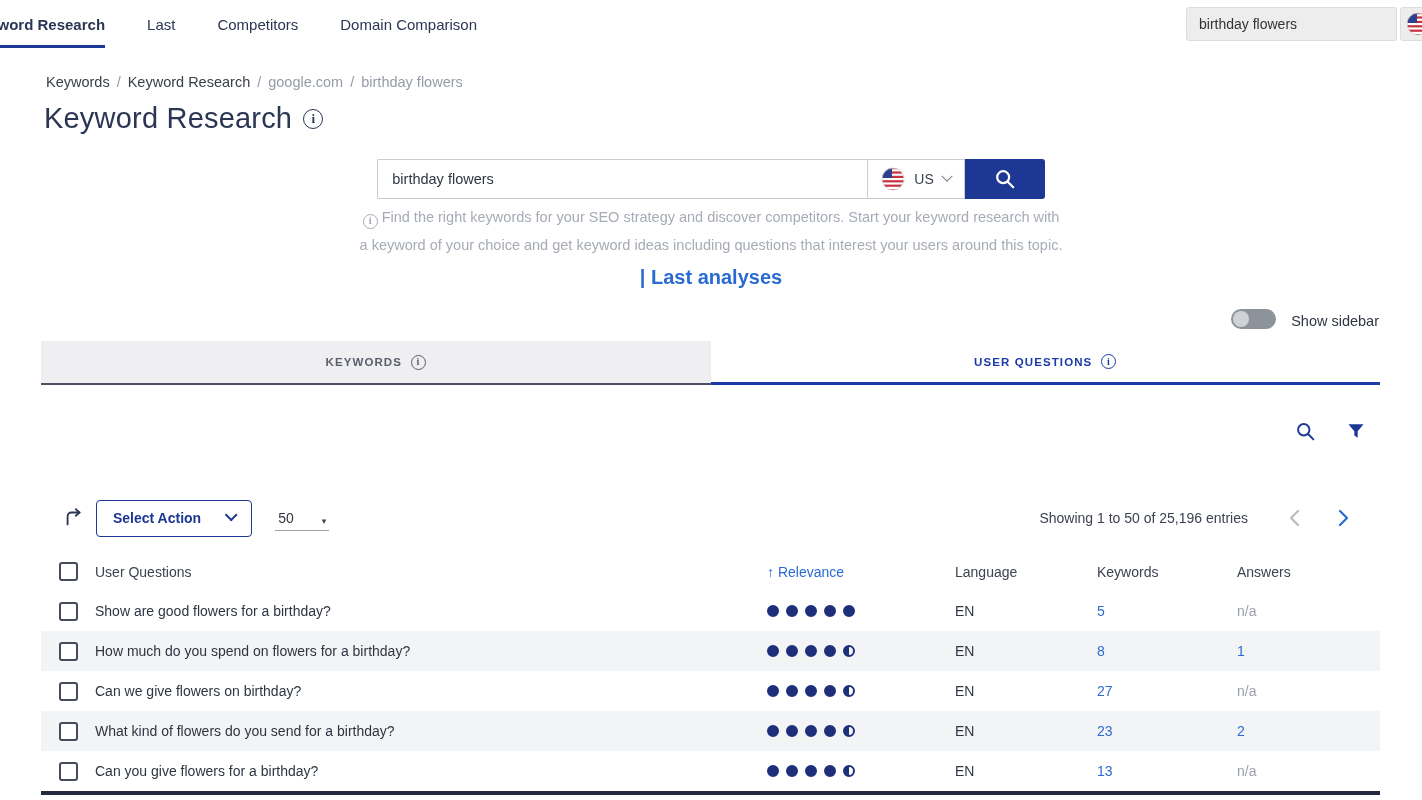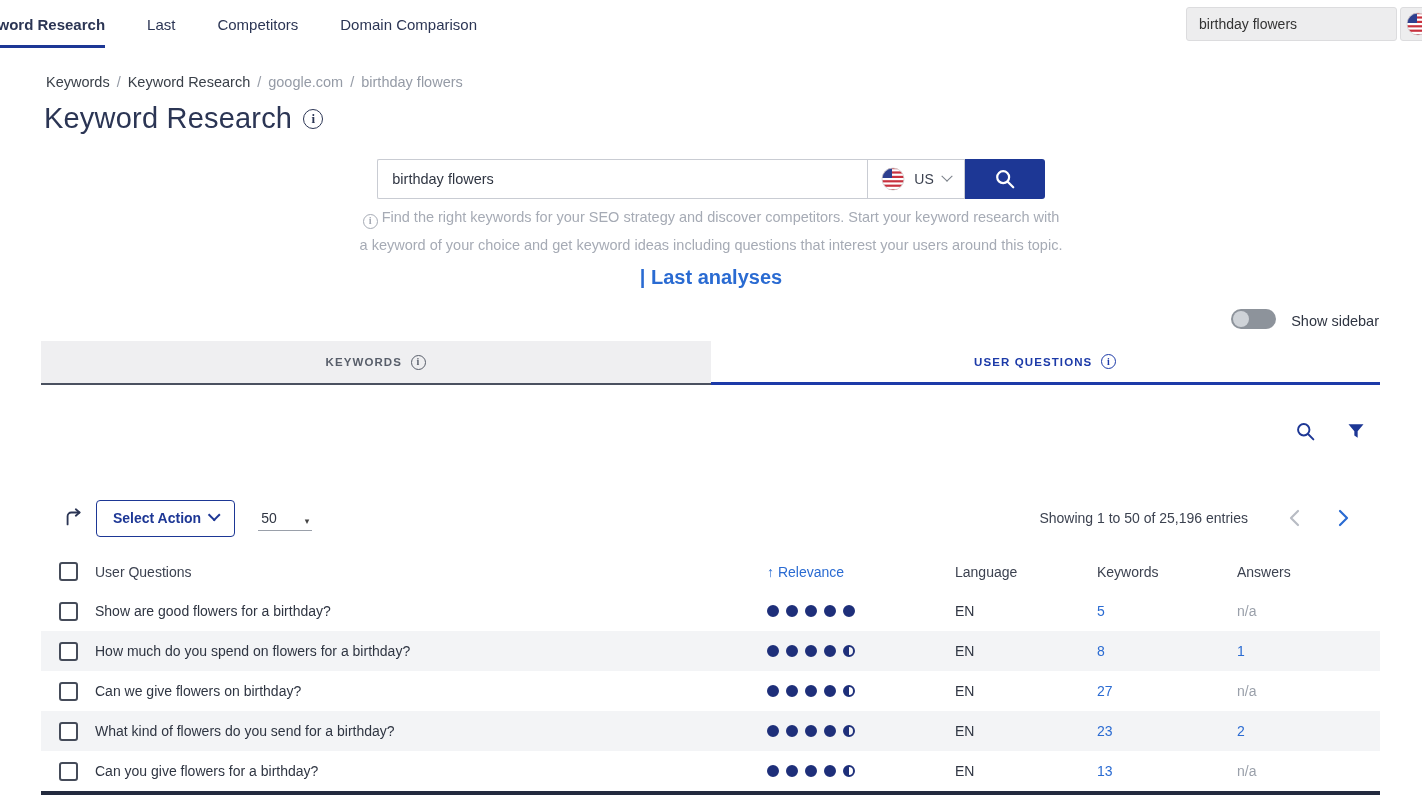--- a/index.html
+++ b/index.html
@@ -52,21 +52,21 @@
   .tab { flex:1; display:flex; align-items:center; justify-content:center; gap:9px; background:#efeff1; border-bottom:2px solid #4a5160; color:#585e6a; font-size:11.5px; font-weight:600; letter-spacing:1.1px; cursor:pointer; }
   .tab.active { background:#fff; color:#1c3aa8; border-bottom:3px solid #1c3aa8; }
   .tab .info { width:15px; height:15px; } .tab .info::after { font-size:10px; }
 
   .tools-row { display:flex; justify-content:flex-end; align-items:center; gap:30px; padding:34px 14px 0 0; height:58px; }
   .tools-row svg { cursor:pointer; }
 
   
   .action-row { display:flex; align-items:center; margin-top:56px; padding:0 30px 0 22px; height:38px; }
   .export-btn { display:flex; align-items:center; cursor:pointer; margin-right:11px; }
-  .select-action { height:37px; padding:0 16px; border:1.5px solid #1d3795; border-radius:4px; background:#fff; color:#1d3795; font-size:14px; font-weight:600; font-family:inherit; display:flex; align-items:center; gap:8px; cursor:pointer; }
+  .select-action { height:37px; padding:0 16px; border:1.5px solid #1d3795; border-radius:4px; background:#fff; color:#1d3795; font-size:14px; font-weight:600; font-family:inherit; display:flex; align-items:center; gap:25px; cursor:pointer; }
   .select-action .chev { border-color:#1d3795; border-width:2px; width:9px; height:9px; transform:rotate(45deg) translate(-2px,-3px); }
   .page-size { margin-left:23px; width:54px; border-bottom:1px solid #9aa0aa; display:flex; justify-content:space-between; align-items:flex-end; padding:4px 3px; font-size:14px; color:#2f3542; cursor:pointer; }
   .page-size .tri { font-size:9px; color:#444; }
   .spacer { flex:1; }
   .showing { font-size:14px; color:#3c4250; }
   .pager { display:flex; align-items:center; gap:38px; margin-left:40px; }
   .pager span { display:flex; cursor:pointer; }
 
   
   table { width:100%; border-collapse:collapse; margin-top:15px; font-size:14px; table-layout:fixed; }

